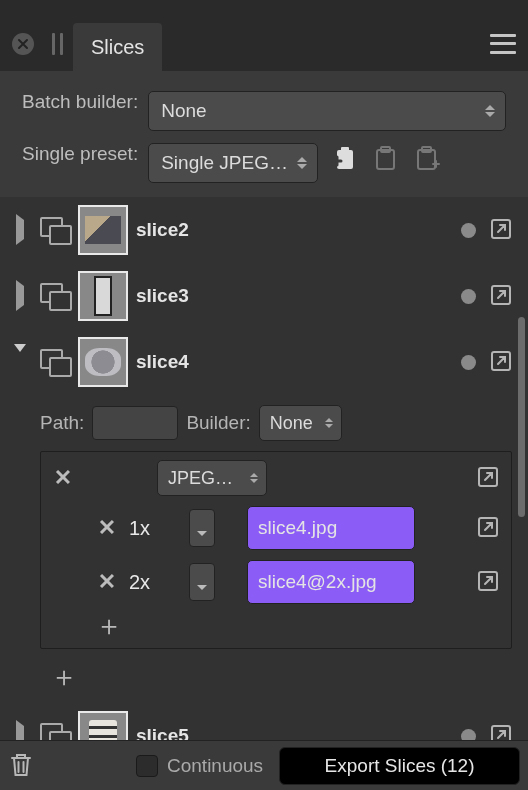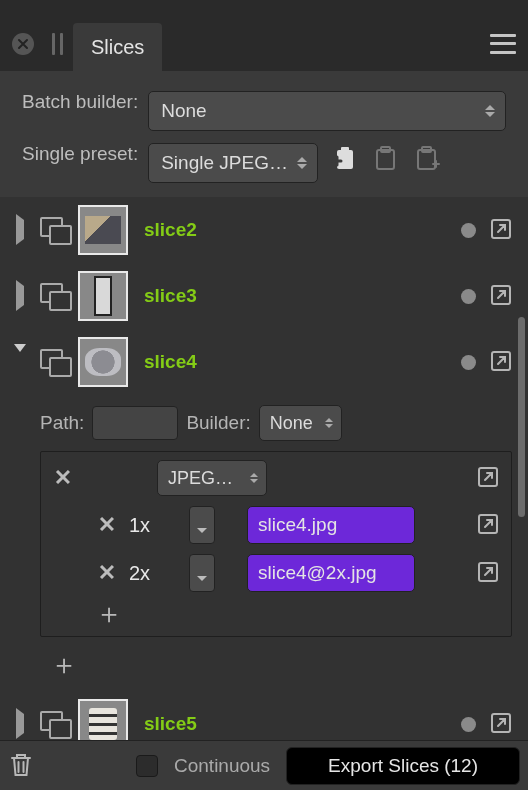--- a/index.html
+++ b/index.html
@@ -136,21 +136,21 @@
   .thumb {
     width: 50px; height: 50px; border: 2px solid #e9e9e9; background: #888;
     display: flex; align-items: center; justify-content: center; overflow: hidden;
   }
   .thumb-inner { width: 80%; height: 60%; }
   .thumb-inner.t1 { background: linear-gradient(135deg, #b9a98a 40%, #4a4a52 40%); }
   .thumb-inner.t2 { width: 40%; height: 88%; background: #d9d9d9; border: 2px solid #222; }
   .thumb-inner.t3 { background: radial-gradient(circle, #8c8c92 50%, #bdbdc2 52%); border-radius: 40%; }
   .thumb-inner.t4 { width: 60%; height: 70%; background: repeating-linear-gradient(#e8e5de, #e8e5de 6px, #333 6px, #333 9px); border-radius: 3px; }
 
-  .slice-name { font-weight: 700; font-size: 19px; color: #84cc16; margin-left: 8px; }
+  .slice-name { font-weight: 700; font-size: 19px; color: #e5e5e5; }
 
   .dot {
     width: 15px; height: 15px; border-radius: 50%; background: #8a8a8a; margin-right: 6px;
     cursor: pointer;
   }
 
   .popout {
     width: 24px; height: 24px; cursor: pointer; color: #b5b5b5;
   }
 
@@ -196,21 +196,21 @@
   .sizerow .scalesel {
     width: 26px; height: 38px; background: #4b4b4b; border: 1px solid #222; border-radius: 4px;
     display: flex; align-items: center; justify-content: center; position: relative; cursor: pointer;
   }
   .sizerow .scalesel::before {
     content: ""; width: 0; height: 0;
     border-top: 5px solid #bbb; border-left: 5px solid transparent; border-right: 5px solid transparent;
     position: absolute; bottom: 10px;
   }
   .filename {
-    background: #6d28d9; border: 1px solid #222; border-radius: 5px; height: 38px;
+    background: #8b5cf6; border: 1px solid #222; border-radius: 5px; height: 44px;
     padding: 0 10px; display: flex; align-items: center; width: 168px;
     color: #e4e4e4; font-size: 19px;
   }
 
   .plus {
     width: 28px; height: 28px; display: flex; align-items: center; justify-content: center;
     color: #b8b8b8; font-size: 28px; cursor: pointer; margin: 8px 0 0 44px;
   }
   .plus.bigger { margin: 14px 0 0 10px; }
 
@@ -219,21 +219,21 @@
     position: absolute; bottom: 0; left: 0; right: 0; height: 50px;
     background: #3a3a3a;
     border-top: 1px solid #222;
     display: flex; align-items: center; padding: 0 8px; gap: 8px;
   }
   .trash { width: 30px; height: 30px; cursor: pointer; color: #b8b8b8; }
   .checkbox {
     width: 22px; height: 22px; border: 1px solid #1a1a1a; background: #2c2c2c; border-radius: 4px;
     margin-left: 90px; cursor: pointer;
   }
-  .cont-label { color: #aaa; font-size: 19px; margin-left: 8px; }
+  .cont-label { color: #aaa; font-size: 19px; margin-left: 1px; }
   .export-btn {
     flex: 1; height: 38px; margin-left: 8px;
     background: #000000; border: 1px solid #222; border-radius: 6px;
     display: flex; align-items: center; justify-content: center;
     color: #e6e6e6; font-size: 19px; cursor: pointer;
   }
 
   .scrollthumb {
     position: absolute; right: 3px; top: 246px; width: 7px; height: 200px;
     background: #6c6c6c; border-radius: 4px;

